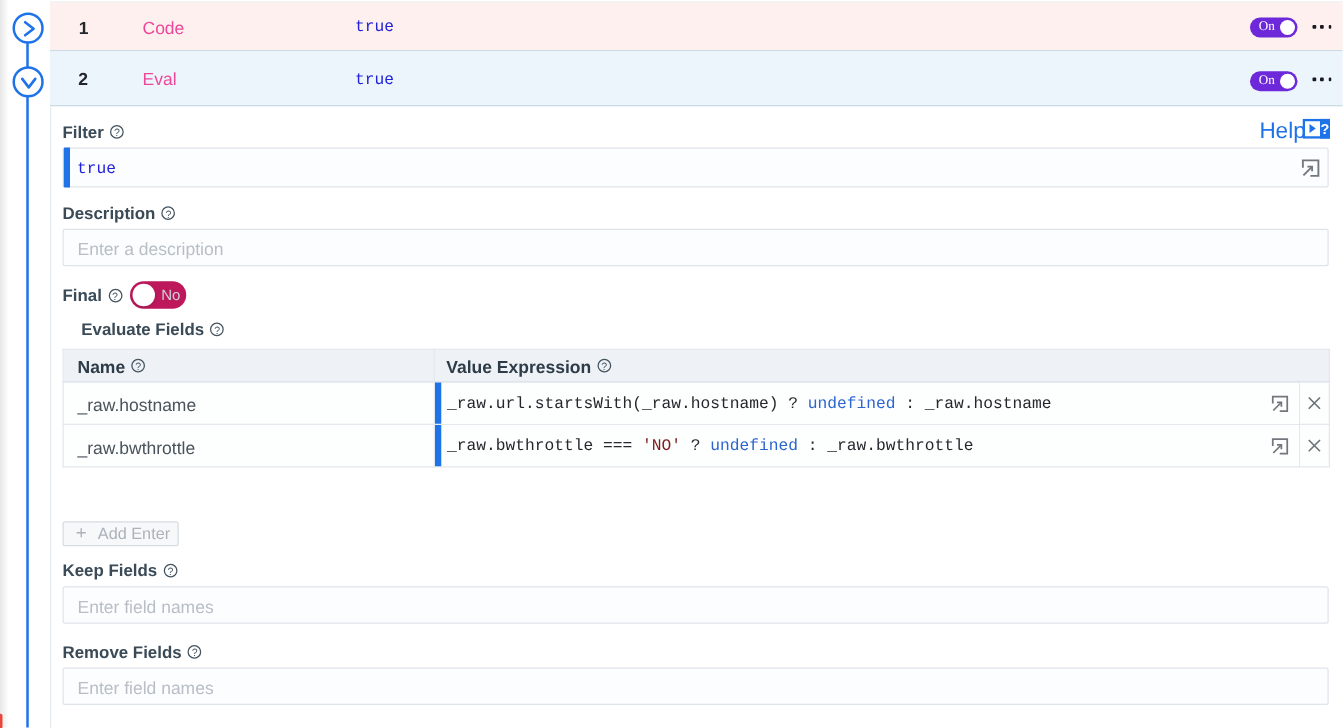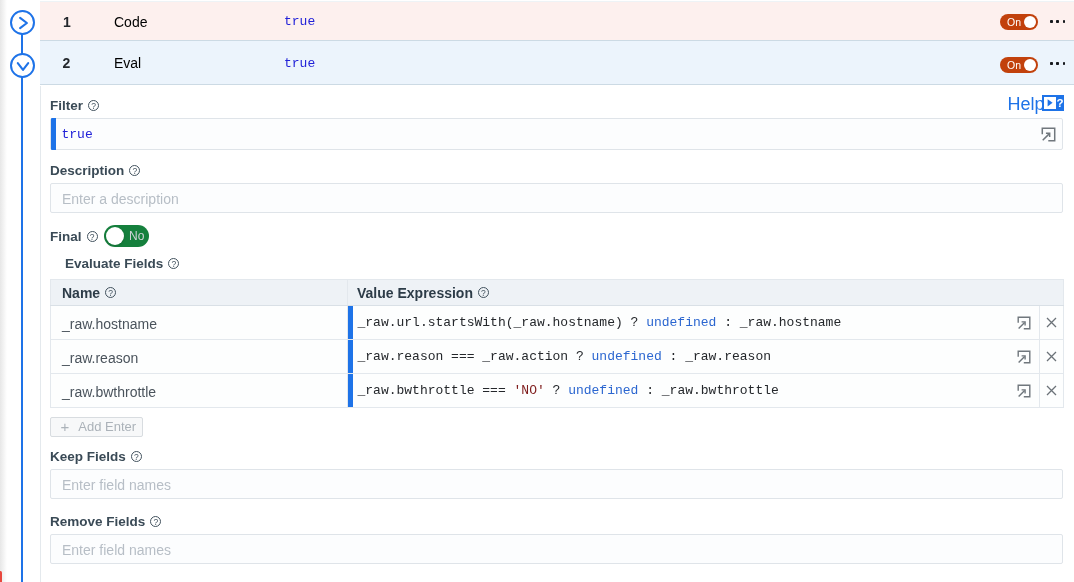--- a/index.html
+++ b/index.html
@@ -14,38 +14,38 @@
   .circle { width:25px; height:25px; border-radius:50%; background:#fff;
     border:2.6px solid #1e73e8; display:flex; align-items:center; justify-content:center; }
   .c1 { left:10px; top:10px; }
   .c2 { left:10px; top:53px; }
   .row { left:40px; width:1034px; display:block; }
   .row1 { top:1px; height:39.5px; background:#fdf0ee; border-top:1px solid #eef3f6;
     border-bottom:1.5px solid #ccdae4; }
   .row2 { top:40.5px; height:44.5px; background:#ecf4fc; border-bottom:1.5px solid #ccdae4; }
   .panelborder { left:40px; top:86px; width:1px; height:496px; background:#e4e9ed; }
   .num { font-size:14px; font-weight:bold; color:#23272c; }
-  .link { font-size:14px; color:#000000; }
+  .link { font-size:14px; color:#ec4899; }
   .rowtrue { font-size:13px; color:#2222d8; }
-  .toggle-on { width:38px; height:16px; border-radius:8px; background:#c2410c; }
+  .toggle-on { width:38px; height:16px; border-radius:8px; background:#6d28d9;font-family:Liberation Serif, serif; }
   .toggle-on .knob { position:absolute; right:2px; top:2px; width:12px; height:12px;
     border-radius:50%; background:#fff; }
   .toggle-on .lab { position:absolute; left:7px; top:2.2px; font-size:10.5px; color:#fff; }
   .dots { display:flex; gap:3.8px; }
   .dots i { width:2.5px; height:2.5px; background:#16191d; border-radius:0.8px; display:block; }
   .label { font-size:13.5px; font-weight:bold; color:#3a4a56; display:flex; align-items:center; }
   .q { display:inline-block; width:11px; height:11px; border:1.3px solid #42525e;
     border-radius:50%; font-size:8.5px; font-weight:normal; color:#42525e; text-align:center;
     line-height:10.5px; margin-left:5px; }
   .input { background:#fcfdfe; border:1px solid #dfe4e9; border-radius:2px; }
   .ph { font-size:14px; color:#b7bec6; }
   .filter-bar { left:0; top:-1px; bottom:-1px; width:5px; background:#1e73e8;
     position:absolute; border-radius:1px 0 0 1px; }
   .helplink { font-size:18px; color:#1e73e8; }
-  .toggle-no { width:45px; height:22px; border-radius:11px; background:#15803d; }
+  .toggle-no { width:45px; height:22px; border-radius:11px; background:#be185d; }
   .toggle-no .knob { position:absolute; left:2px; top:2px; width:18px; height:18px;
     border-radius:50%; background:#fff; box-shadow:0 1px 3px rgba(0,0,0,0.18); }
   .toggle-no .lab { position:absolute; left:25px; top:4px; font-size:12px; color:#cfd3d7; }
   table.ev { border-collapse:collapse; table-layout:fixed; width:1013px; }
   table.ev th, table.ev td { border:1px solid #e3e8ed; padding:0; vertical-align:middle; }
   table.ev { border:1px solid #d9e0e6; }
   table.ev thead th { background:#eef2f6; height:26px; text-align:left;
     border-bottom:1px solid #d9e0e6; }
   table.ev tbody td { height:34px; background:#fdfefe; }
   .hname { font-size:14px; font-weight:bold; color:#2d3c48; display:flex; align-items:center;
@@ -174,41 +174,20 @@
         </div>
       </td>
       <td class="iconcell">
           <svg width="11" height="11" viewBox="0 0 11 11" style="margin:0 auto;">
             <path d="M1 1 L10 10 M10 1 L1 10" stroke="#6b7278" stroke-width="1.3"></path>
           </svg>
         </td>
     </tr>
     <tr>
       <td>
-          <div class="cellname">_raw.reason</div>
-        </td>
-      <td class="vcell">
-          <span class="vbar"></span>
-        <div style="position:relative; display:flex; align-items:center; justify-content:space-between;">
-          <span class="mono expr">_raw.reason === _raw.action ? <span class="u">undefined</span> : _raw.reason</span>
-          <svg style="margin-right:8px;" width="14" height="14" viewBox="0 0 14 14">
-            <path d="M1.2 6.8 V1.2 H12.8 V12.8 H6.8" fill="none" stroke="#70777d" stroke-width="1.4"></path>
-            <path d="M1.6 12.4 L7.6 6.4" fill="none" stroke="#70777d" stroke-width="1.4"></path>
-            <path d="M4.6 5.9 H8.1 V9.4" fill="none" stroke="#70777d" stroke-width="1.4"></path>
-          </svg>
-        </div>
-      </td>
-      <td class="iconcell">
-          <svg width="11" height="11" viewBox="0 0 11 11" style="margin:0 auto;">
-            <path d="M1 1 L10 10 M10 1 L1 10" stroke="#6b7278" stroke-width="1.3"></path>
-          </svg>
-        </td>
-    </tr>
-    <tr>
-      <td>
           <div class="cellname">_raw.bwthrottle</div>
         </td>
       <td class="vcell">
           <span class="vbar"></span>
         <div style="position:relative; display:flex; align-items:center; justify-content:space-between;">
           <span class="mono expr">_raw.bwthrottle === <span class="r">'NO'</span> ? <span class="u">undefined</span> : _raw.bwthrottle</span>
           <svg style="margin-right:8px;" width="14" height="14" viewBox="0 0 14 14">
             <path d="M1.2 6.8 V1.2 H12.8 V12.8 H6.8" fill="none" stroke="#70777d" stroke-width="1.4"></path>
             <path d="M1.6 12.4 L7.6 6.4" fill="none" stroke="#70777d" stroke-width="1.4"></path>
             <path d="M4.6 5.9 H8.1 V9.4" fill="none" stroke="#70777d" stroke-width="1.4"></path>

